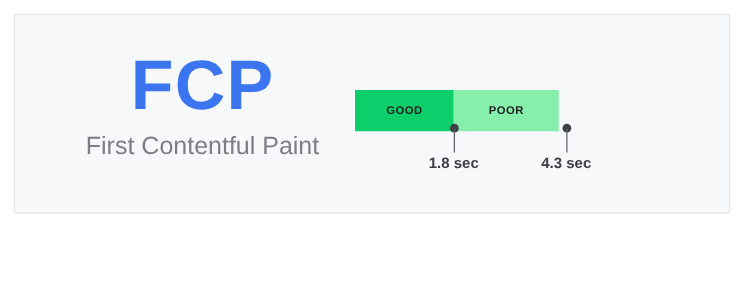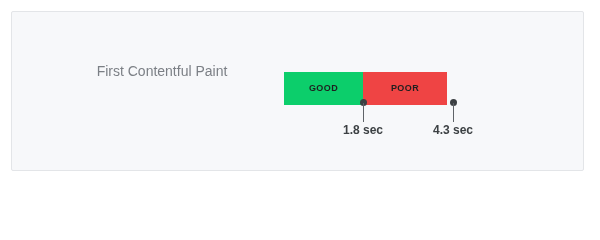--- a/index.html
+++ b/index.html
@@ -46,23 +46,23 @@
     font-family: "Liberation Sans", sans-serif;
     font-size: 56px;
     line-height: 60px;
     font-weight: 700;
     letter-spacing: 1px;
     color: #3b76f0;
     margin: 0;
     white-space: nowrap;
   }
   .metric-name {
-    margin: 24px 0 0 0;
+    margin: 10px 0 0 0;
     font-family: "Liberation Sans", sans-serif;
-    font-size: 14px;
+    font-size: 20px;
     line-height: 18px;
     font-weight: 400;
     color: #7b7f85;
     white-space: nowrap;
   }
 
   
   .scale-block {
     position: absolute;
     left: 272px;
@@ -137,28 +137,29 @@
   .pin-2 { left: 169px; }
 </style>
 </head>
 <body>
 
 <div id="root">
 
   <div class="card" style="background: rgb(247, 248, 250); border-color: rgb(227, 229, 232);">
 
     <div class="metric-block">
+      <div class="metric-abbr" style="color: rgb(59, 118, 240);">FCP</div>
       <div class="metric-name" style="color: rgb(123, 127, 133);">First Contentful Paint</div>
     </div>
 
     <div class="scale-block">
 
       <div class="bar">
         <div class="seg seg-good" style="background: rgb(12, 206, 107); width: 79px; color: rgb(31, 31, 31);">GOOD</div>
-        <div class="seg seg-poor" style="background: #ef4444; width: 84px; color: rgb(31, 31, 31);">POOR</div>
+        <div class="seg seg-poor" style="background: #86efac; width: 84px; color: rgb(31, 31, 31);">POOR</div>
       </div>
 
       <div class="pin pin-1" style="left: 79px;">
         <span class="pin-dot" style="background: rgb(60, 64, 67);"></span>
         <span class="pin-stem"></span>
         <span class="pin-label">1.8 sec</span>
       </div>
 
       <div class="pin pin-2" style="left: 169px;">
         <span class="pin-dot" style="background: rgb(60, 64, 67);"></span>

